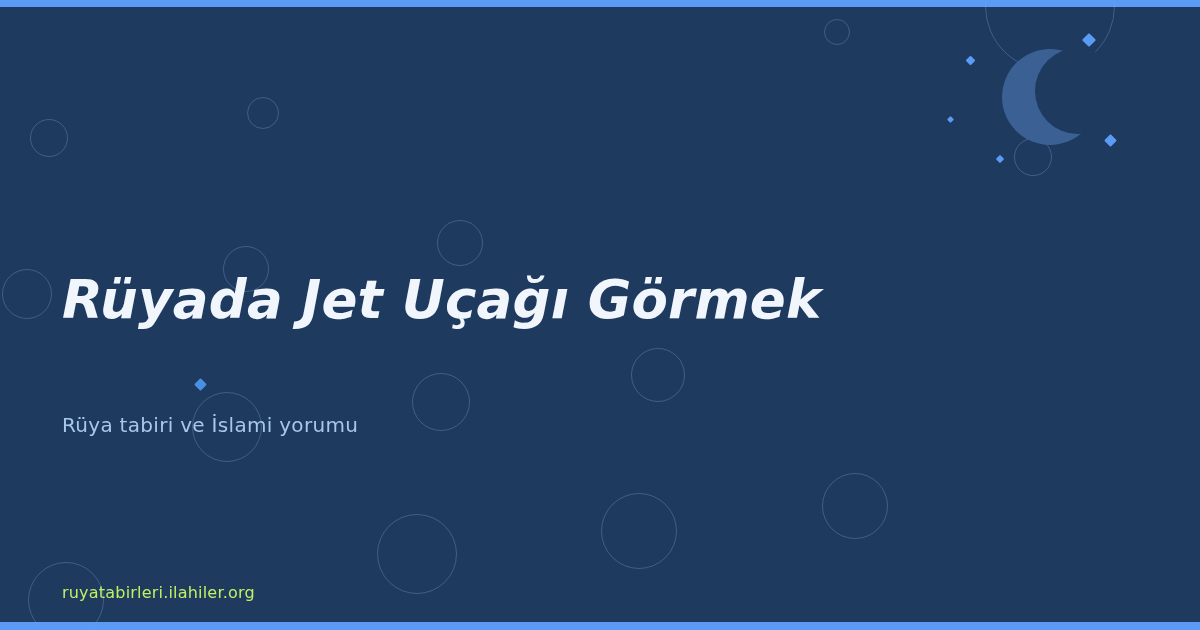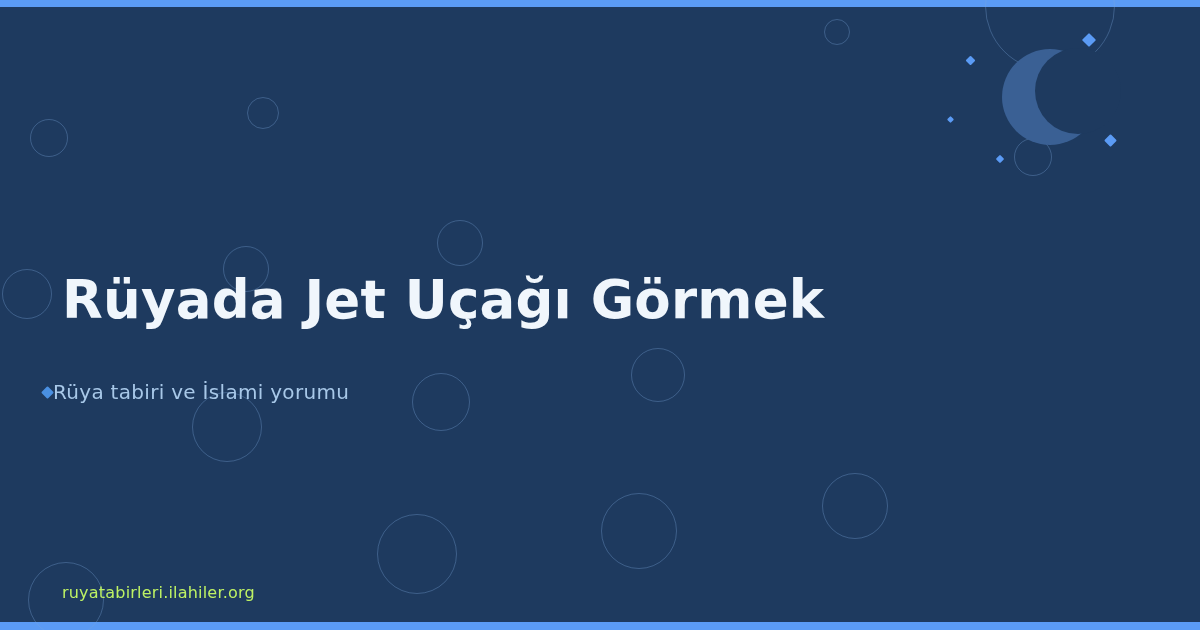--- a/index.html
+++ b/index.html
@@ -79,28 +79,30 @@
     position: absolute;
     top: 270px;
     left: 0;
     margin: 0;
     font-size: 53px;
     font-weight: 700;
     line-height: 1.12;
     letter-spacing: 0.2px;
     color: #f0f6fc;
     white-space: nowrap;
+    font-style: italic;
   }
   .subtitle-row {
     position: absolute;
     top: 380px;
     left: 0;
     display: flex;
     align-items: center;
-    gap: 1px;
+    gap: 24px;
+    flex-direction: column;
   }
   .bullet {
     width: 9px;
     height: 9px;
     background: #4a90e2;
     transform: rotate(45deg);
     flex: 0 0 auto;
     border-radius: 1px;
     margin-left: -19px;
   }

